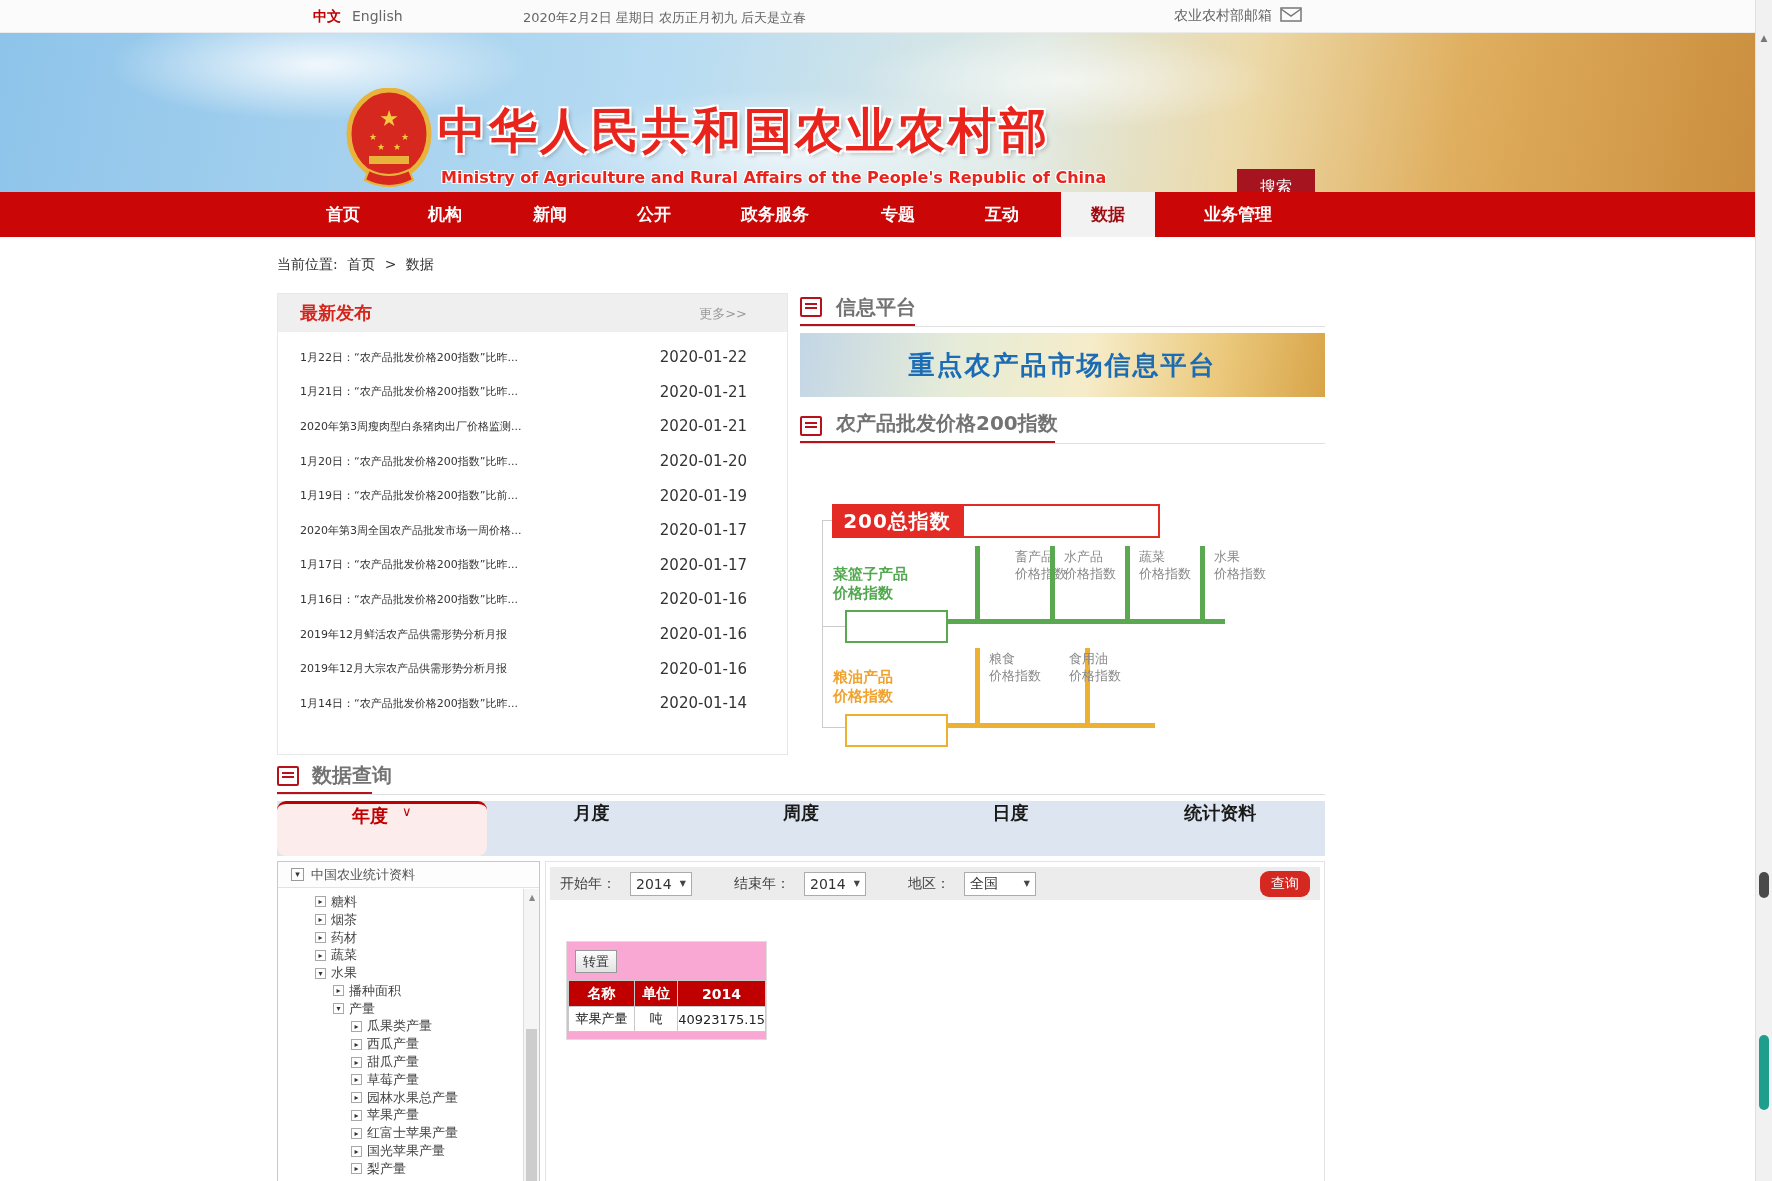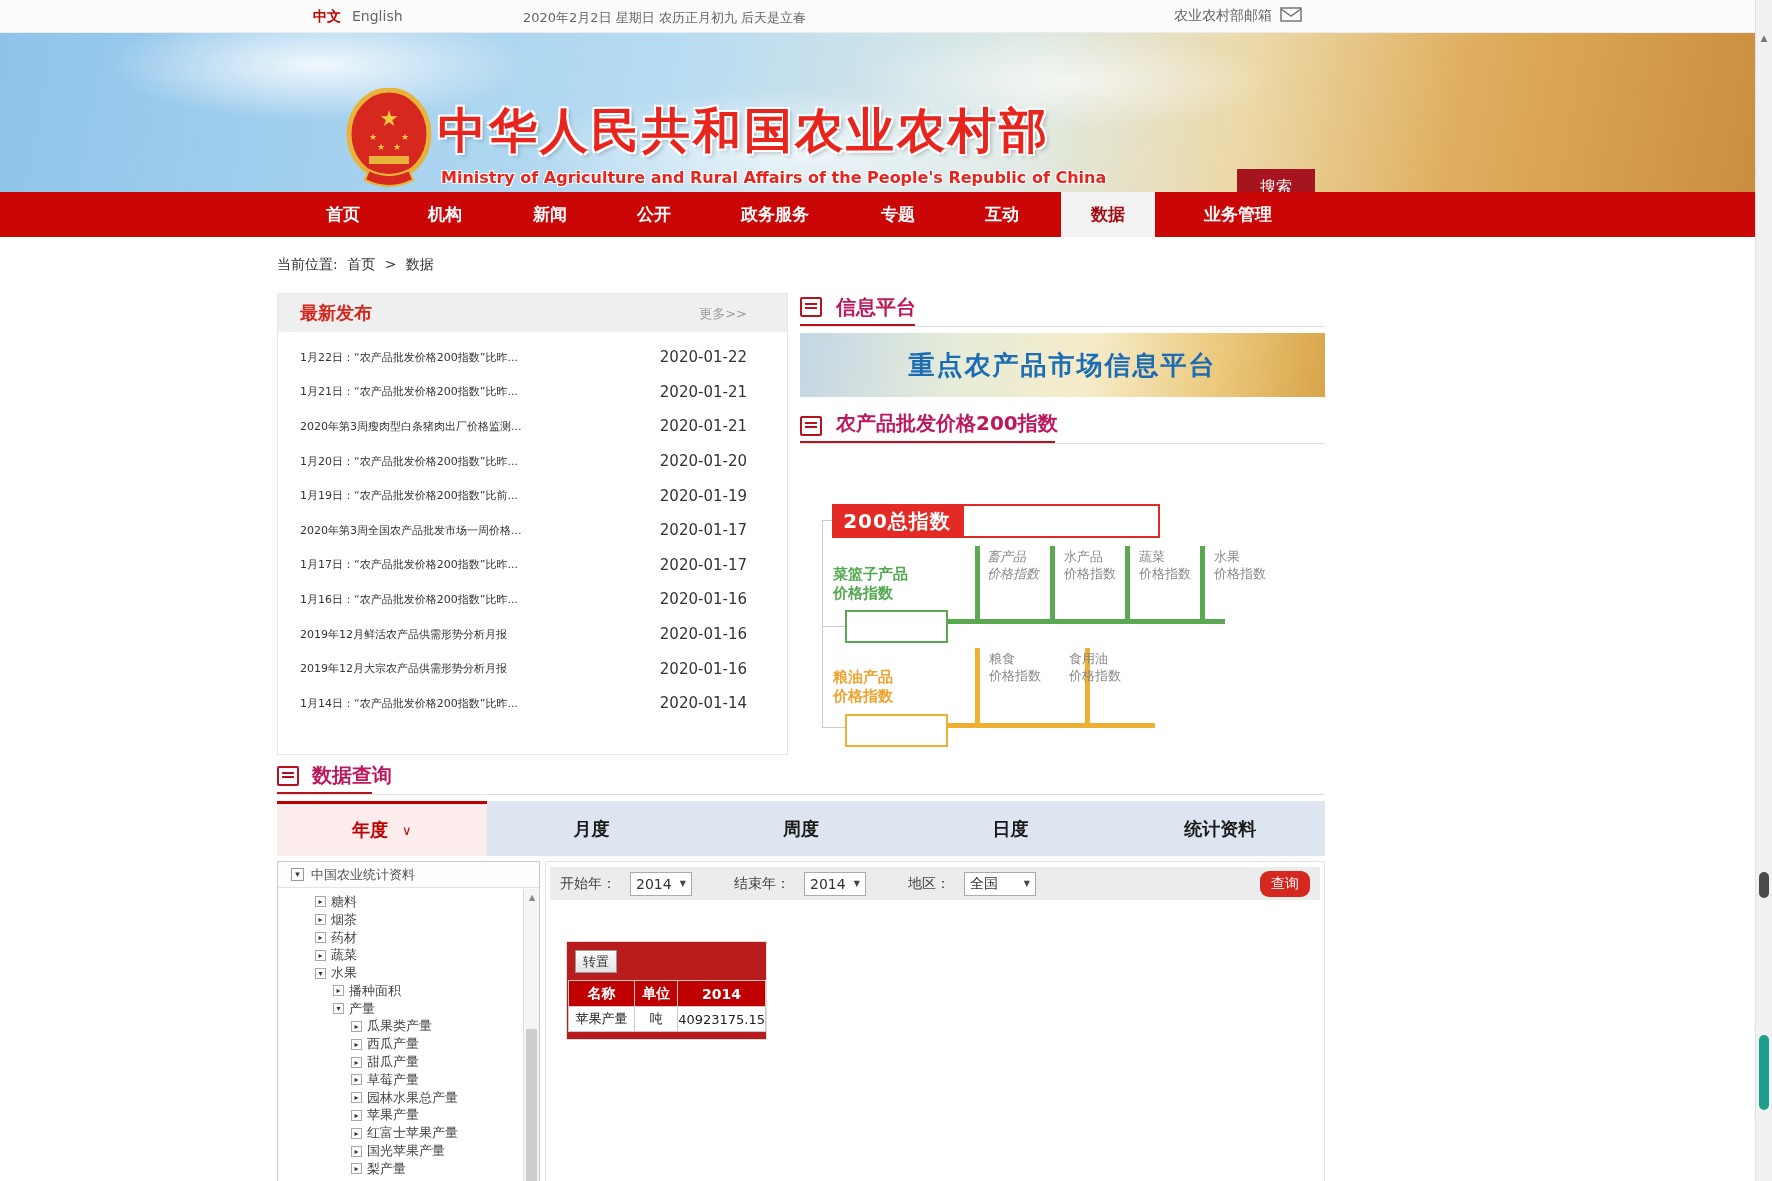--- a/index.html
+++ b/index.html
@@ -45,21 +45,21 @@
   .latest-title { position:absolute; left:22px; top:7px; font-size:18px; font-weight:bold; color:#d4261c; }
   .latest-more { position:absolute; right:40px; top:11px; font-size:13px; color:#999; cursor:pointer; }
   .latest-list { padding:8px 0 0 0; list-style:none; }
   .latest-list li { height:34.6px; display:flex; align-items:center; padding:0 40px 0 22px; cursor:pointer; }
   .n-title { flex:1; font-size:11px; color:#333; white-space:nowrap; overflow:hidden; }
   .n-date { font-size:15px; color:#333; margin-left:10px; }
 
   
   .sec-hd-icon { position:absolute; width:22px; height:20px; border:2px solid #b5121b; border-radius:2px; }
   .sec-hd-icon i { position:absolute; left:3px; top:4px; width:12px; height:2px; background:#b5121b; box-shadow:0 4px 0 #b5121b; }
-  .sec-title { position:absolute; font-size:20px; font-weight:bold; color:#be185d; white-space:nowrap; }
+  .sec-title { position:absolute; font-size:20px; font-weight:bold; color:#737373; white-space:nowrap; }
   .red-line { position:absolute; height:3px; background:#b5121b; }
   .gray-line { position:absolute; height:1px; background:#e0e0e0; }
 
   .info-banner { position:absolute; left:800px; top:333px; width:525px; height:64px; cursor:pointer;
     background:linear-gradient(100deg,#c3d6e6 0%,#e6ecd8 30%,#f6ecc9 55%,#eccb80 78%,#d8a448 100%);
     display:flex; align-items:center; justify-content:center; }
   .info-banner span { font-size:26px; font-weight:bold; color:#1b6cb5; letter-spacing:2px; }
 
   
   .dg-vline { position:absolute; background:#ccc; width:1px; }
@@ -71,21 +71,21 @@
   .dg-green-box { position:absolute; left:845px; top:610px; width:103px; height:33px; border:2px solid #5aa84f; background:#fff; }
   .dg-green-hline { position:absolute; left:948px; top:619px; width:277px; height:5px; background:#5aa84f; }
   .dg-orange-box { position:absolute; left:845px; top:714px; width:103px; height:33px; border:2px solid #eeb033; background:#fff; }
   .dg-orange-hline { position:absolute; left:948px; top:723px; width:207px; height:5px; background:#eeb033; }
   .dg-bar-g { position:absolute; top:546px; width:5px; height:73px; background:#5aa84f; }
   .dg-bar-o { position:absolute; top:648px; width:5px; height:75px; background:#eeb033; }
   .dg-leaf { position:absolute; font-size:13px; color:#8a8a8a; line-height:17px; }
 
   
   .tabs { position:absolute; left:277px; top:801px; width:1048px; height:55px; background:#dde6f0; display:flex; }
-  .tab { flex:1; display:flex; align-items:center; justify-content:center; gap:14px; font-size:18px; font-weight:bold; color:#1a1a1a; cursor:pointer; }
+  .tab { flex:1; display:flex; align-items:flex-start; justify-content:center; gap:14px; font-size:18px; font-weight:bold; color:#1a1a1a; cursor:pointer;border-radius:9px; }
   .tab.active { background:#fdecec; border-top:3px solid #c00000; color:#c00000; }
   .tab .chev { font-size:13px; font-weight:normal; color:#c00000; }
 
   
   .tree { position:absolute; left:277px; top:861px; width:263px; height:321px; border:1px solid #c8c8c8; background:#fff; }
   .tree-root { height:26px; display:flex; align-items:center; gap:7px; padding-left:13px; border-bottom:1px solid #e3e3e3; background:#fdfdfd; }
   .tw { width:13px; height:13px; border:1px solid #9a9a9a; background:#fff; font-size:9px; line-height:11px; text-align:center; color:#333; flex:0 0 13px; cursor:pointer; }
   .tree-root .lbl { font-size:13px; color:#555; }
   .tree-body { position:absolute; left:0; top:27px; right:16px; bottom:0; overflow:hidden; padding-top:4px; }
   .t-row { height:17.8px; display:flex; align-items:center; gap:5px; cursor:pointer; }
@@ -99,21 +99,21 @@
   
   .qpanel { position:absolute; left:545px; top:861px; width:780px; height:321px; border:1px solid #e3e3e3; background:#fff; }
   .qform { position:absolute; left:4px; top:5px; right:4px; height:33px; background:#ececec; display:flex; align-items:center; padding-left:10px; gap:14px; font-size:14px; color:#444; }
   .sel { display:inline-flex; align-items:center; justify-content:space-between; width:62px; height:24px; background:#fff; border:1px solid #ababab; padding:0 5px; font-size:14px; color:#333; cursor:pointer; }
   .sel .arr { font-size:8px; color:#444; }
   .sel.wide { width:72px; }
   .qbtn { position:absolute; right:10px; top:4px; width:50px; height:26px; background:#d42820; color:#fff; font-size:14px; border:none; border-radius:9px; cursor:pointer; }
   .gap { width:14px; }
 
   
-  .rbox { position:absolute; left:20px; top:79px; width:201px; height:99px; border:1px solid #ddd; background:#b91c1c; }
+  .rbox { position:absolute; left:20px; top:79px; width:201px; height:99px; border:1px solid #ddd; background:#f9a8d4; }
   .transpose { position:absolute; left:8px; top:8px; width:42px; height:23px; font-size:13px; color:#333; border:1px solid #999; background:linear-gradient(#fdfdfd,#e2e2e2); cursor:pointer; }
   .rtable { position:absolute; left:1px; top:38px; border-collapse:collapse; }
   .rtable th { background:#c00000; color:#fff; font-size:14px; font-weight:bold; border:1px solid #c9c9c9; height:26px; }
   .rtable td { font-size:13px; color:#222; text-align:center; border:1px solid #c9c9c9; height:25px; background:#fff; }
   .c1 { width:70px; } .c2 { width:45px; } .c3 { width:82px; }
 
   
   .watermark { position:absolute; left:1448px; top:1120px; font-size:40px; font-weight:bold; color:#000; white-space:nowrap; letter-spacing:1px; }
 
   
@@ -259,21 +259,21 @@
     <div class="dg-total-val"></div>
 
     <div class="dg-basket-lbl">
       <div>菜篮子产品</div>
       <div>价格指数</div>
     </div>
     <div class="dg-green-box"></div>
     <div class="dg-green-hline"></div>
 
     <div class="dg-bar-g" style="left:975px;"></div>
-    <div class="dg-leaf" style="left:987px; top:548px;font-style:italic;">
+    <div class="dg-leaf" style="left:1015px; top:548px;">
       <div>畜产品</div>
         <div>价格指数</div>
     </div>
     <div class="dg-bar-g" style="left:1050px;"></div>
     <div class="dg-leaf" style="left:1064px; top:548px;">
       <div>水产品</div>
         <div>价格指数</div>
     </div>
     <div class="dg-bar-g" style="left:1125px;"></div>
     <div class="dg-leaf" style="left:1139px; top:548px;">

